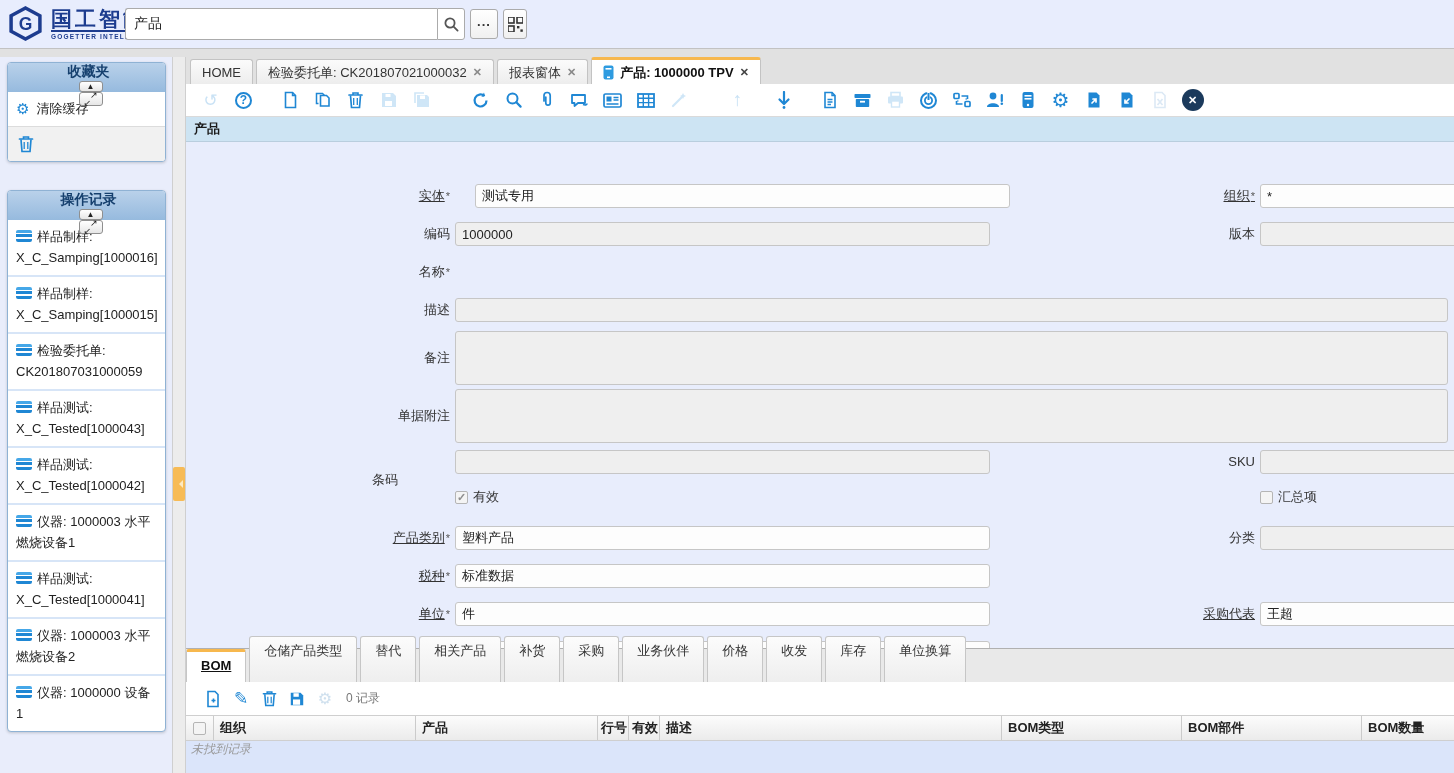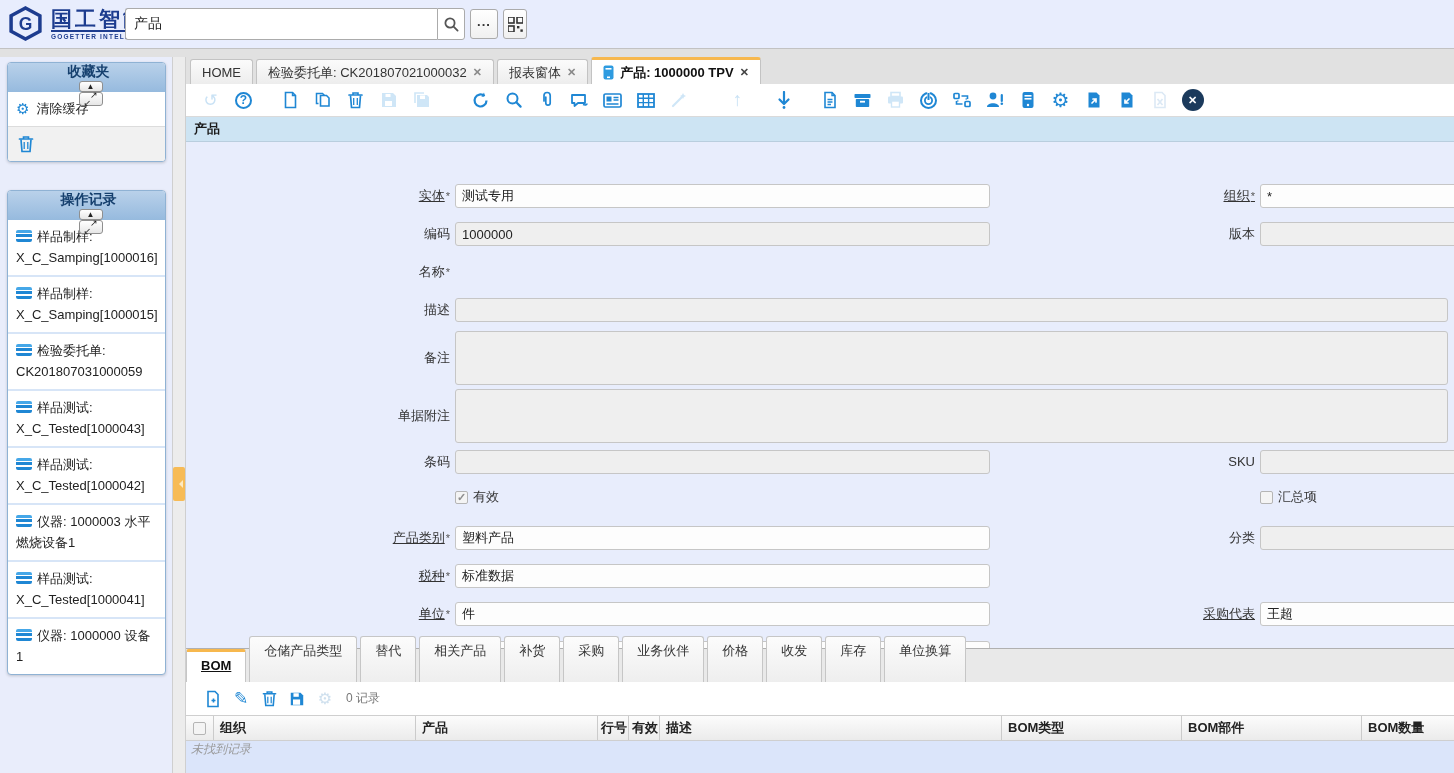--- a/index.html
+++ b/index.html
@@ -171,20 +171,21 @@
         </div>
     </div>
     <div class="hist-list">
       <div class="hist-item"><span class="card-ic"></span><span>样品制样: X_C_Samping[1000016]</span></div>
       <div class="hist-item"><span class="card-ic"></span><span>样品制样: X_C_Samping[1000015]</span></div>
       <div class="hist-item"><span class="card-ic"></span><span>检验委托单: CK201807031000059</span></div>
       <div class="hist-item"><span class="card-ic"></span><span>样品测试: X_C_Tested[1000043]</span></div>
       <div class="hist-item"><span class="card-ic"></span><span>样品测试: X_C_Tested[1000042]</span></div>
       <div class="hist-item"><span class="card-ic"></span><span>仪器: 1000003 水平燃烧设备1</span></div>
       <div class="hist-item"><span class="card-ic"></span><span>样品测试: X_C_Tested[1000041]</span></div>
+      <div class="hist-item"><span class="card-ic"></span><span>仪器: 1000003 水平燃烧设备2</span></div>
       <div class="hist-item"><span class="card-ic"></span><span>仪器: 1000000 设备1</span></div>
     </div>
 
   </div>
 </div>
 
 <div class="splitter">
   <div class="split-handle"></div>
 </div>
 
@@ -387,41 +388,41 @@
           <span>✕</span>
         </span>
       </span>
   </div>
 
   <div class="section-h">产品</div>
 
   <div class="form">
 
     <div class="flbl lc link" style="top:42px;"><span class="t">实体</span><span class="req">*</span></div>
-    <input class="inp il" style="top: 42px;" value="测试专用">
+    <input class="inp il" style="top: 42px; margin-left: 20px;" value="测试专用">
     <div class="flbl rc link" style="top:42px;text-decoration:underline;"><span class="t">组织</span><span class="req">*</span></div>
     <input class="inp ir" style="top: 42px;" value="*">
 
     <div class="flbl lc" style="top:80px;"><span class="t">编码</span></div>
     <input class="inp il gray" style="top: 80px;" value="1000000">
     <div class="flbl rc" style="top:80px;"><span class="t">版本</span></div>
     <input class="inp ir gray" style="top: 80px;" value="">
 
     <div class="flbl lc" style="top:118px;"><span class="t">名称</span><span class="req">*</span></div>
 
     <div class="flbl lc" style="top:156px;"><span class="t">描述</span></div>
     <input class="inp ifull gray" style="top: 156px;" value="">
 
     <div class="flbl lc" style="top:204px;"><span class="t">备注</span></div>
     <div class="inp ifull gray ta" style="top:189px;"></div>
 
     <div class="flbl lc" style="top:262px;"><span class="t">单据附注</span></div>
     <div class="inp ifull gray ta" style="top:247px;"></div>
 
-    <div class="flbl lc" style="top:308px;"><span class="t">条码</span></div>
+    <div class="flbl lc" style="top:326px;text-align:center;"><span class="t">条码</span></div>
     <input class="inp il gray" style="top: 308px;" value="">
     <div class="flbl rc" style="top:308px;"><span class="t">SKU</span></div>
     <input class="inp ir gray" style="top: 308px;" value="">
 
     <div class="cbrow" style="top:346px; left:269px;">
       <span class="cb">✓</span>
       <span>有效</span>
     </div>
     <div class="cbrow" style="top:346px; left:1074px;">
       <span class="cb"></span>

